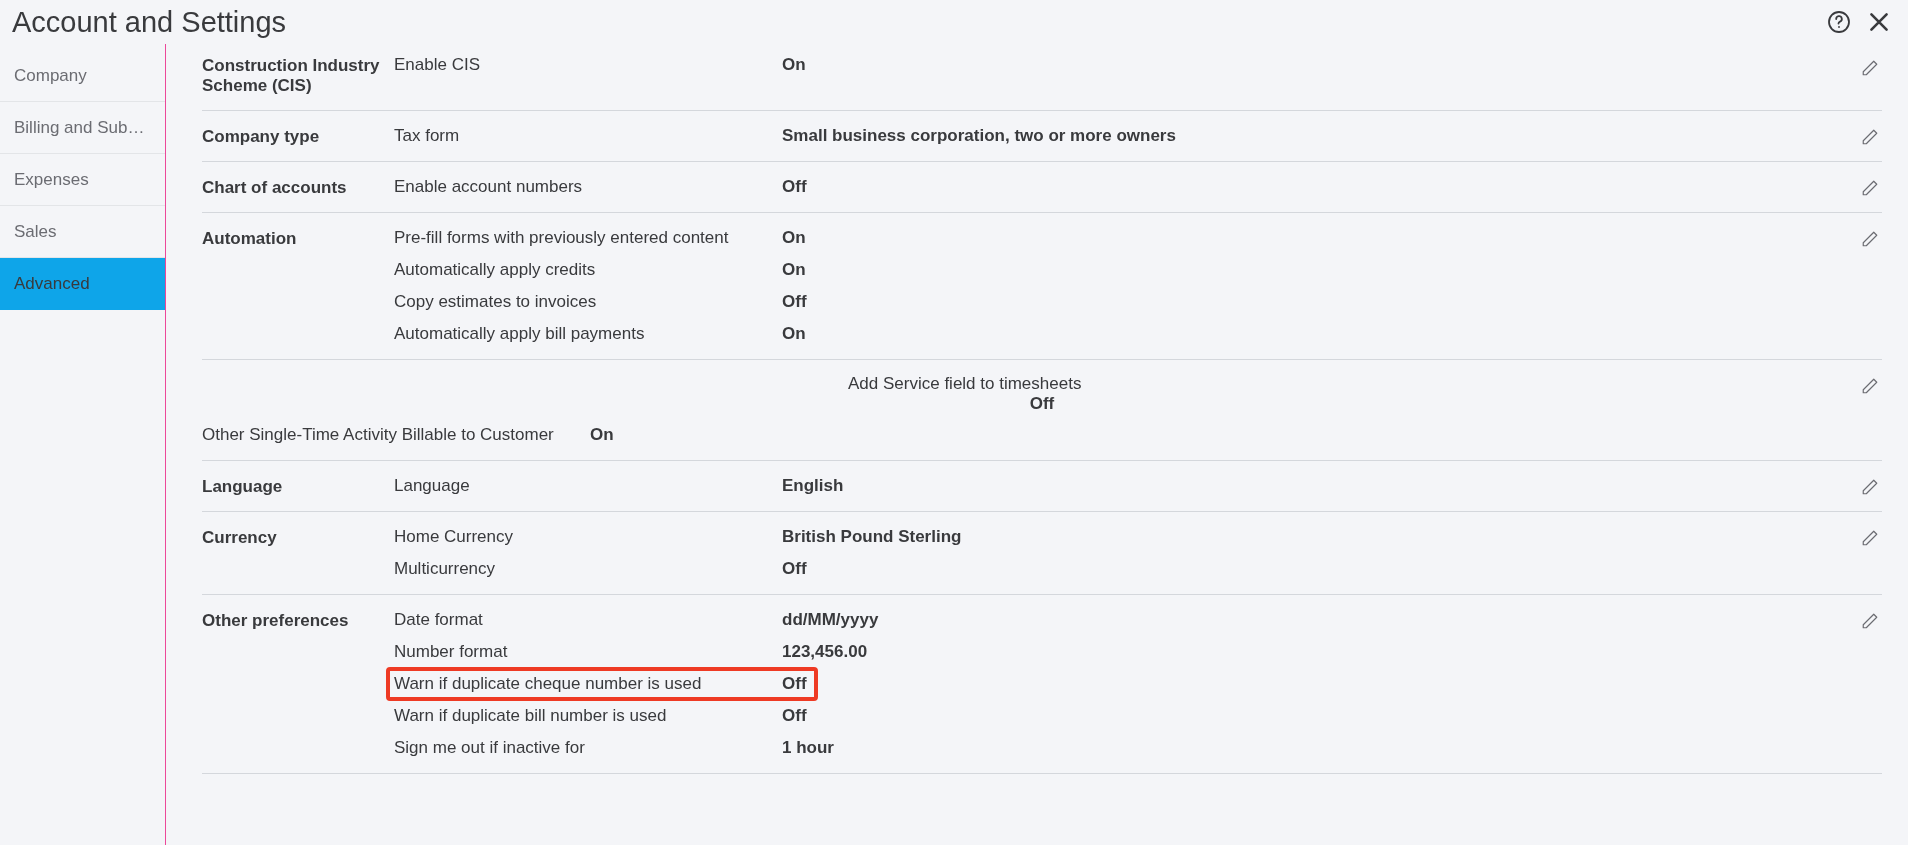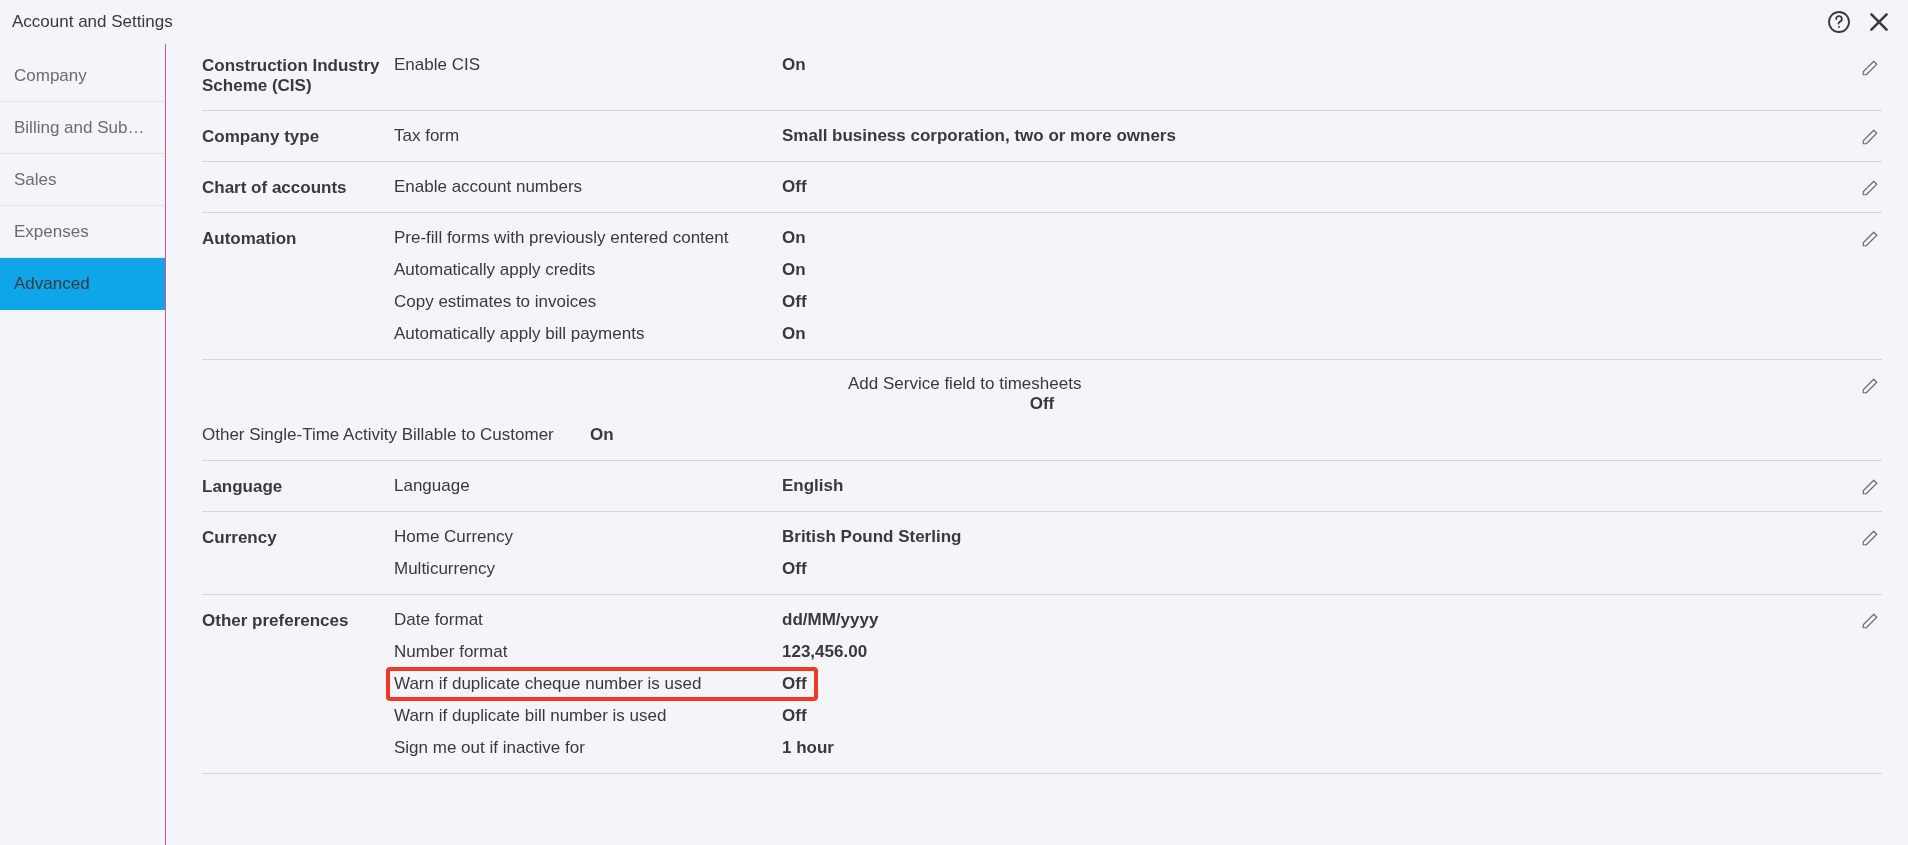--- a/index.html
+++ b/index.html
@@ -16,21 +16,21 @@
     flex-direction: column;
     height: 100%;
   }
   .header {
     display: flex;
     align-items: center;
     height: 44px;
     padding: 0 12px 0 12px;
   }
   .page-title {
-    font-size: 17px;
+    font-size: 29px;
     font-weight: 500;
     color: #393a3d;
     flex: 1;
   }
   .header-icon {
     width: 34px;
     height: 34px;
     display: flex;
     align-items: center;
     justify-content: center;
@@ -149,24 +149,24 @@
 
   <div class="body">
     <div class="sidebar" id="sidebar">
         <div class="sidebar-item">
           <span style="overflow: hidden; text-overflow: ellipsis;">Company</span>
         </div>
         <div class="sidebar-item">
           <span style="overflow: hidden; text-overflow: ellipsis;">Billing and Subscripti…</span>
         </div>
         <div class="sidebar-item">
+          <span style="overflow: hidden; text-overflow: ellipsis;">Expenses</span>
+        </div>
+        <div class="sidebar-item">
           <span style="overflow: hidden; text-overflow: ellipsis;">Sales</span>
-        </div>
-        <div class="sidebar-item">
-          <span style="overflow: hidden; text-overflow: ellipsis;">Expenses</span>
         </div>
         <div class="sidebar-item active" style="border-bottom: none;">
           <span style="overflow: hidden; text-overflow: ellipsis;">Advanced</span>
         </div>
       </div>
     <div class="main" id="main">
         <div class="section">
           <div class="section-label">Construction Industry Scheme (CIS)</div>
           <div class="section-rows">
             <div class="row" style="position: relative;">

